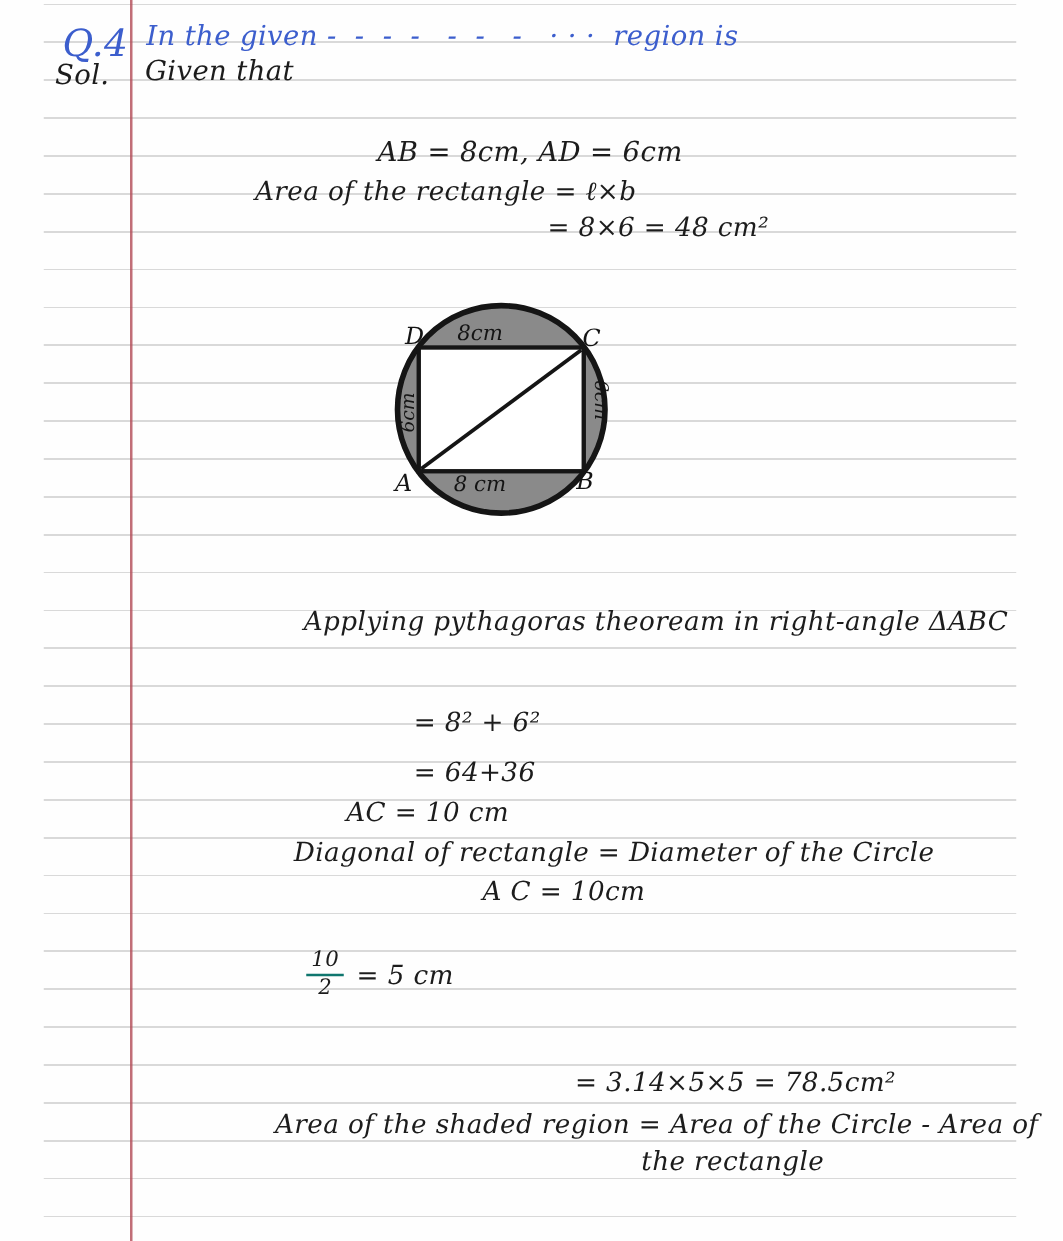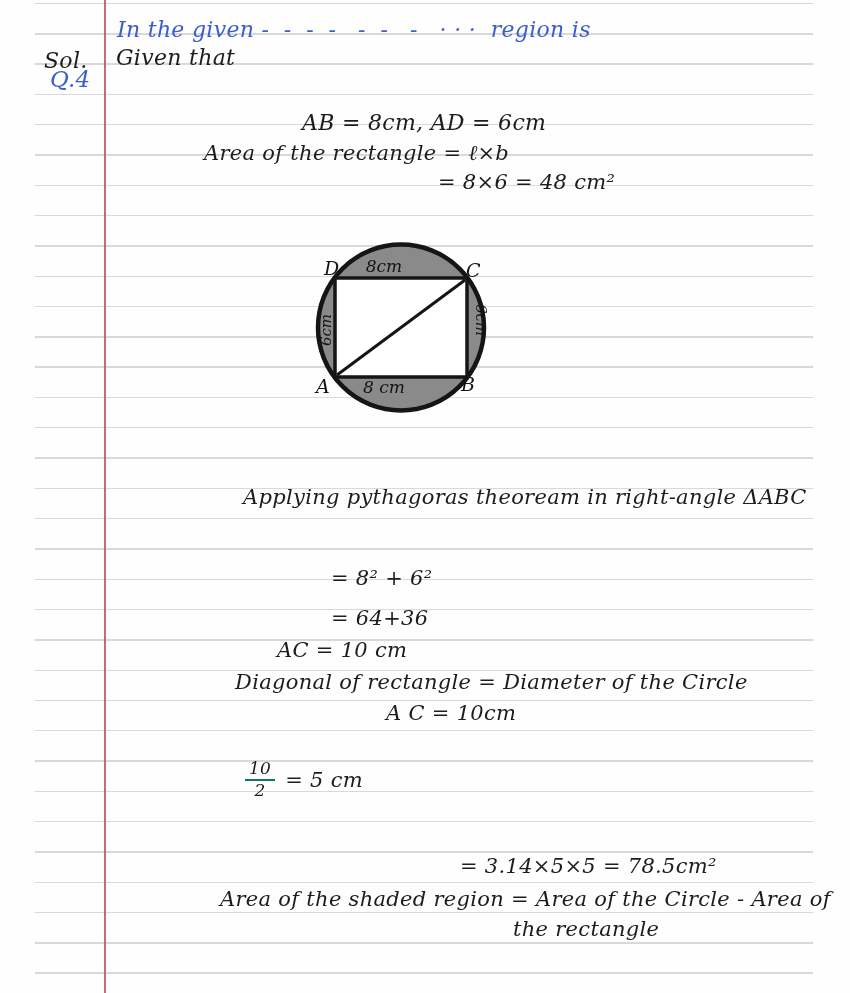--- a/index.html
+++ b/index.html
@@ -33,21 +33,21 @@
     background:#b24a55; opacity:.8;
   }
   .hw {
     position:absolute;
     white-space:nowrap;
     letter-spacing:.3px;
     line-height:1.1;
   }
   .pre { white-space:pre; }
   .blue { color:#3c5ecd; }
-  .f23 { font-size:23px;margin-top:48px; }
+  .f23 { font-size:30px; }
   .f22 { font-size:22px; }
   .f21 { font-size:21px; }
   
   .frac-line {
     position:absolute;
     display:flex; align-items:center;
     font-size:21px; letter-spacing:.3px; white-space:nowrap;
   }
   .frac {
     display:inline-flex; flex-direction:column; align-items:center;

